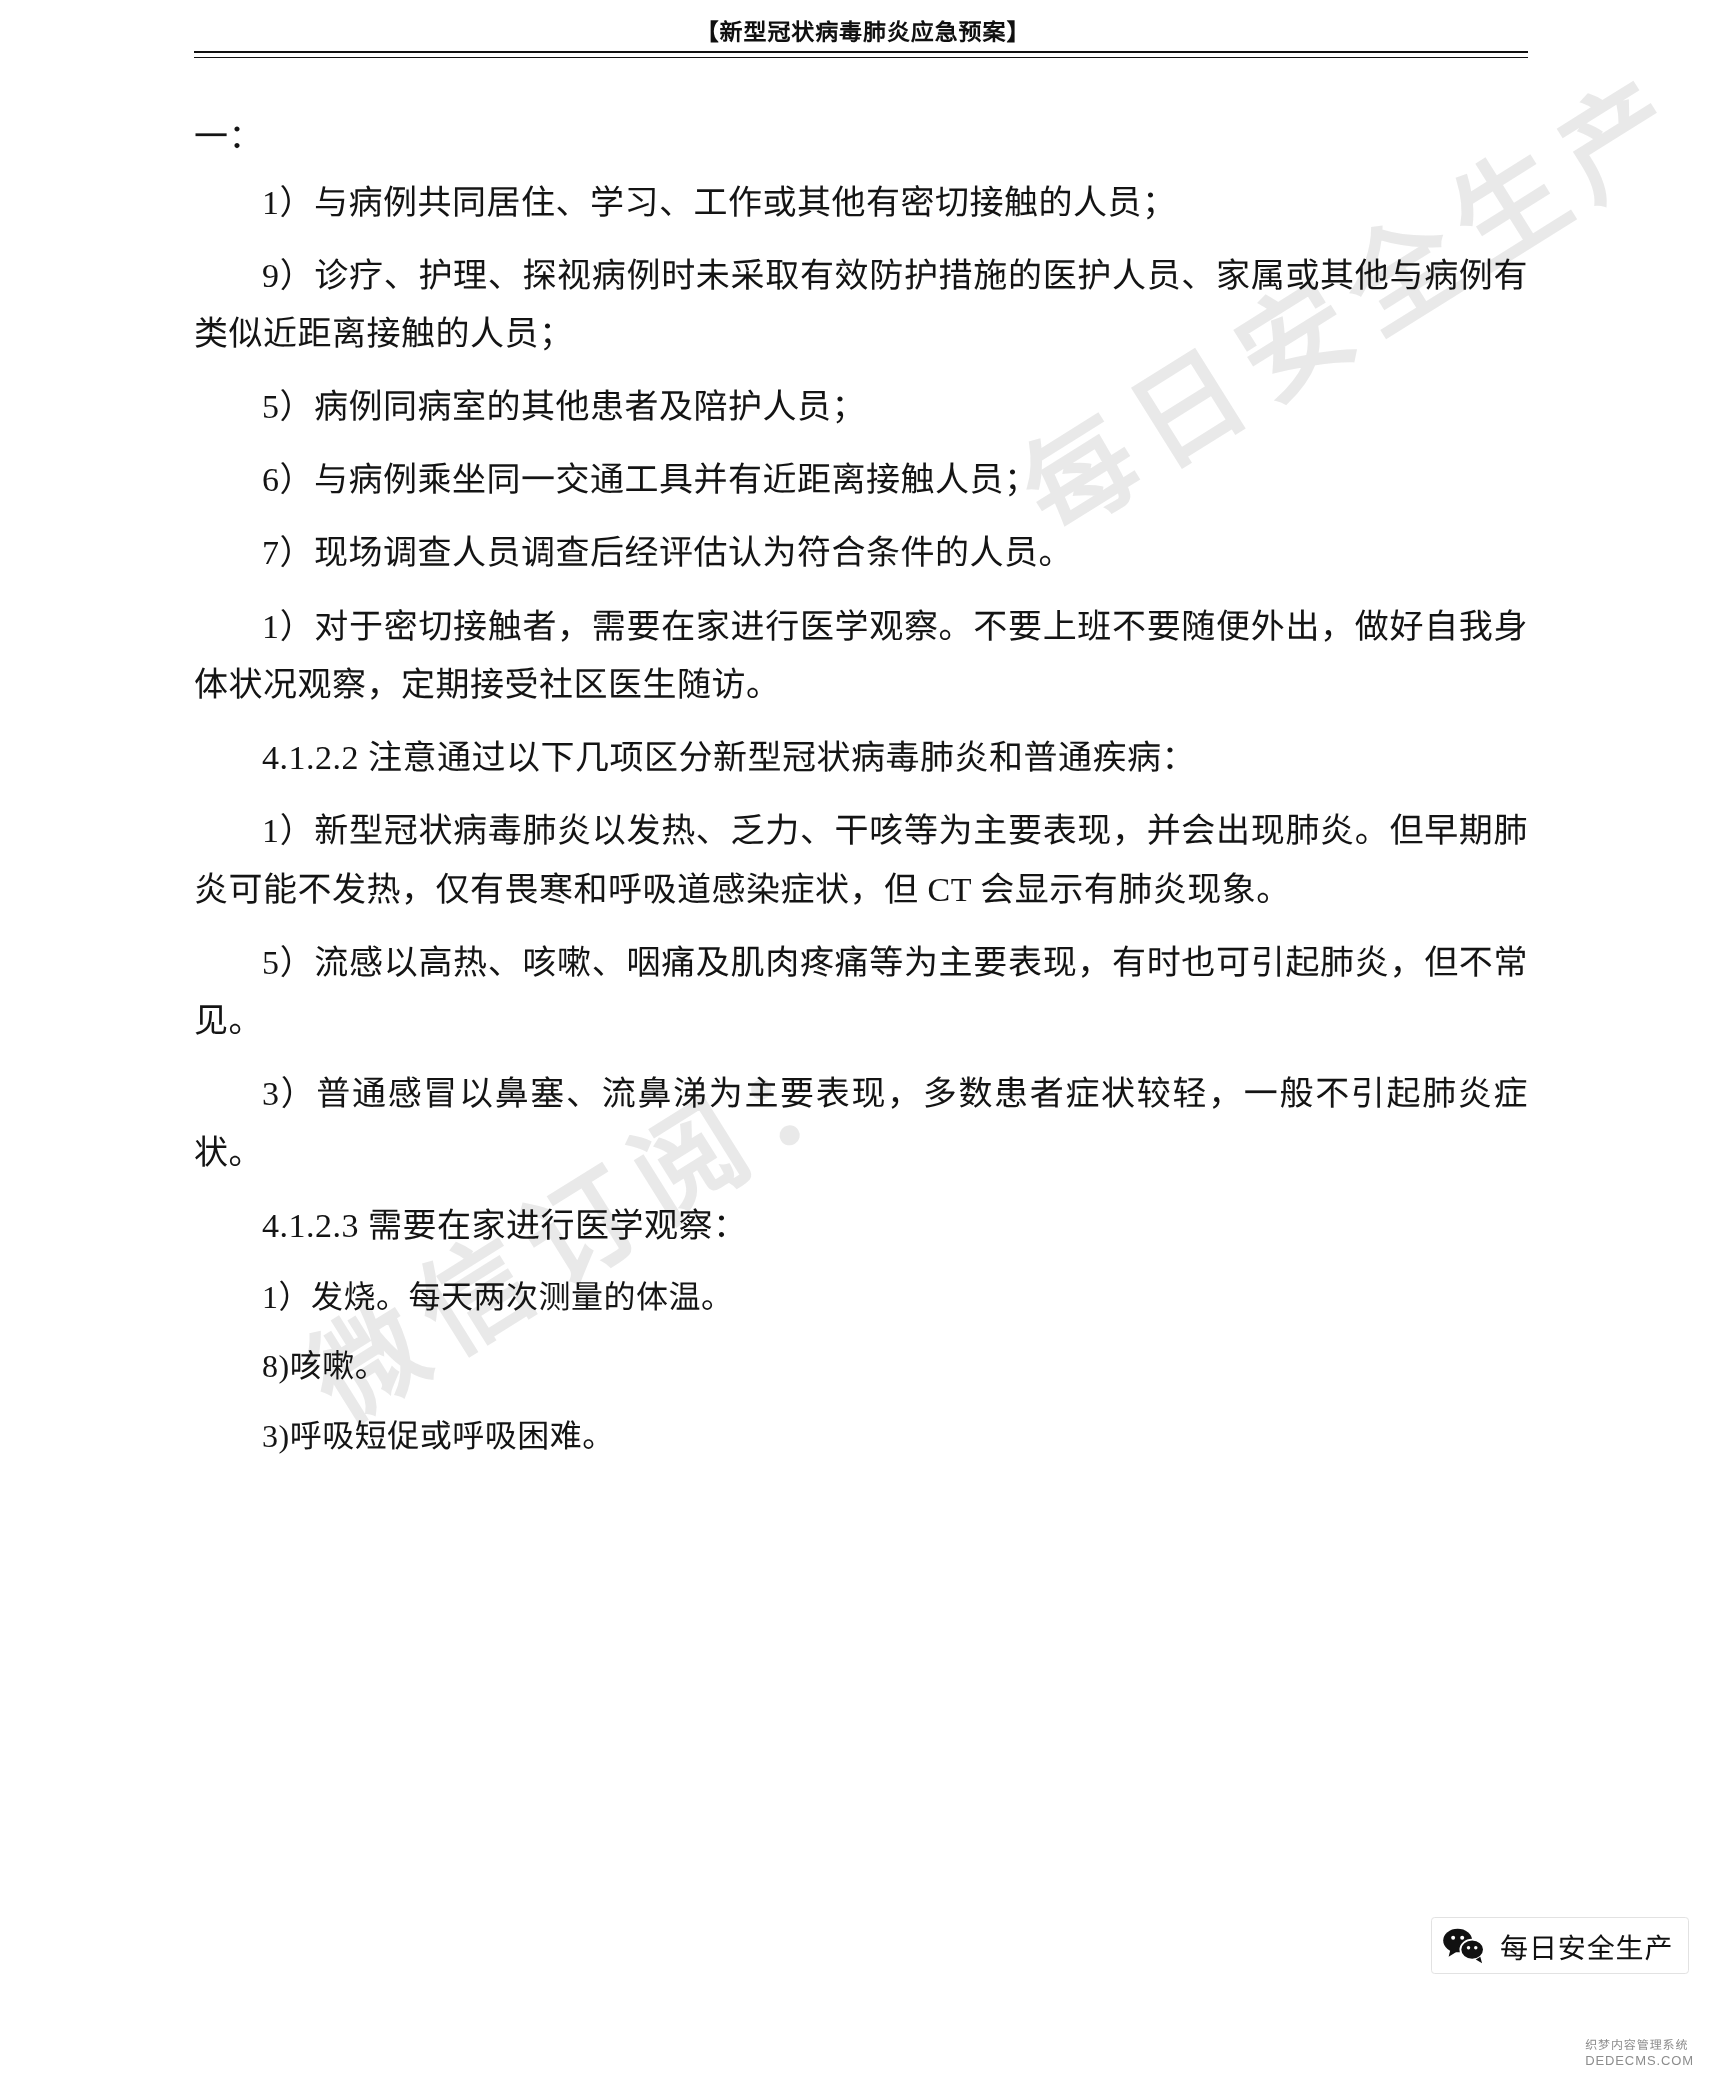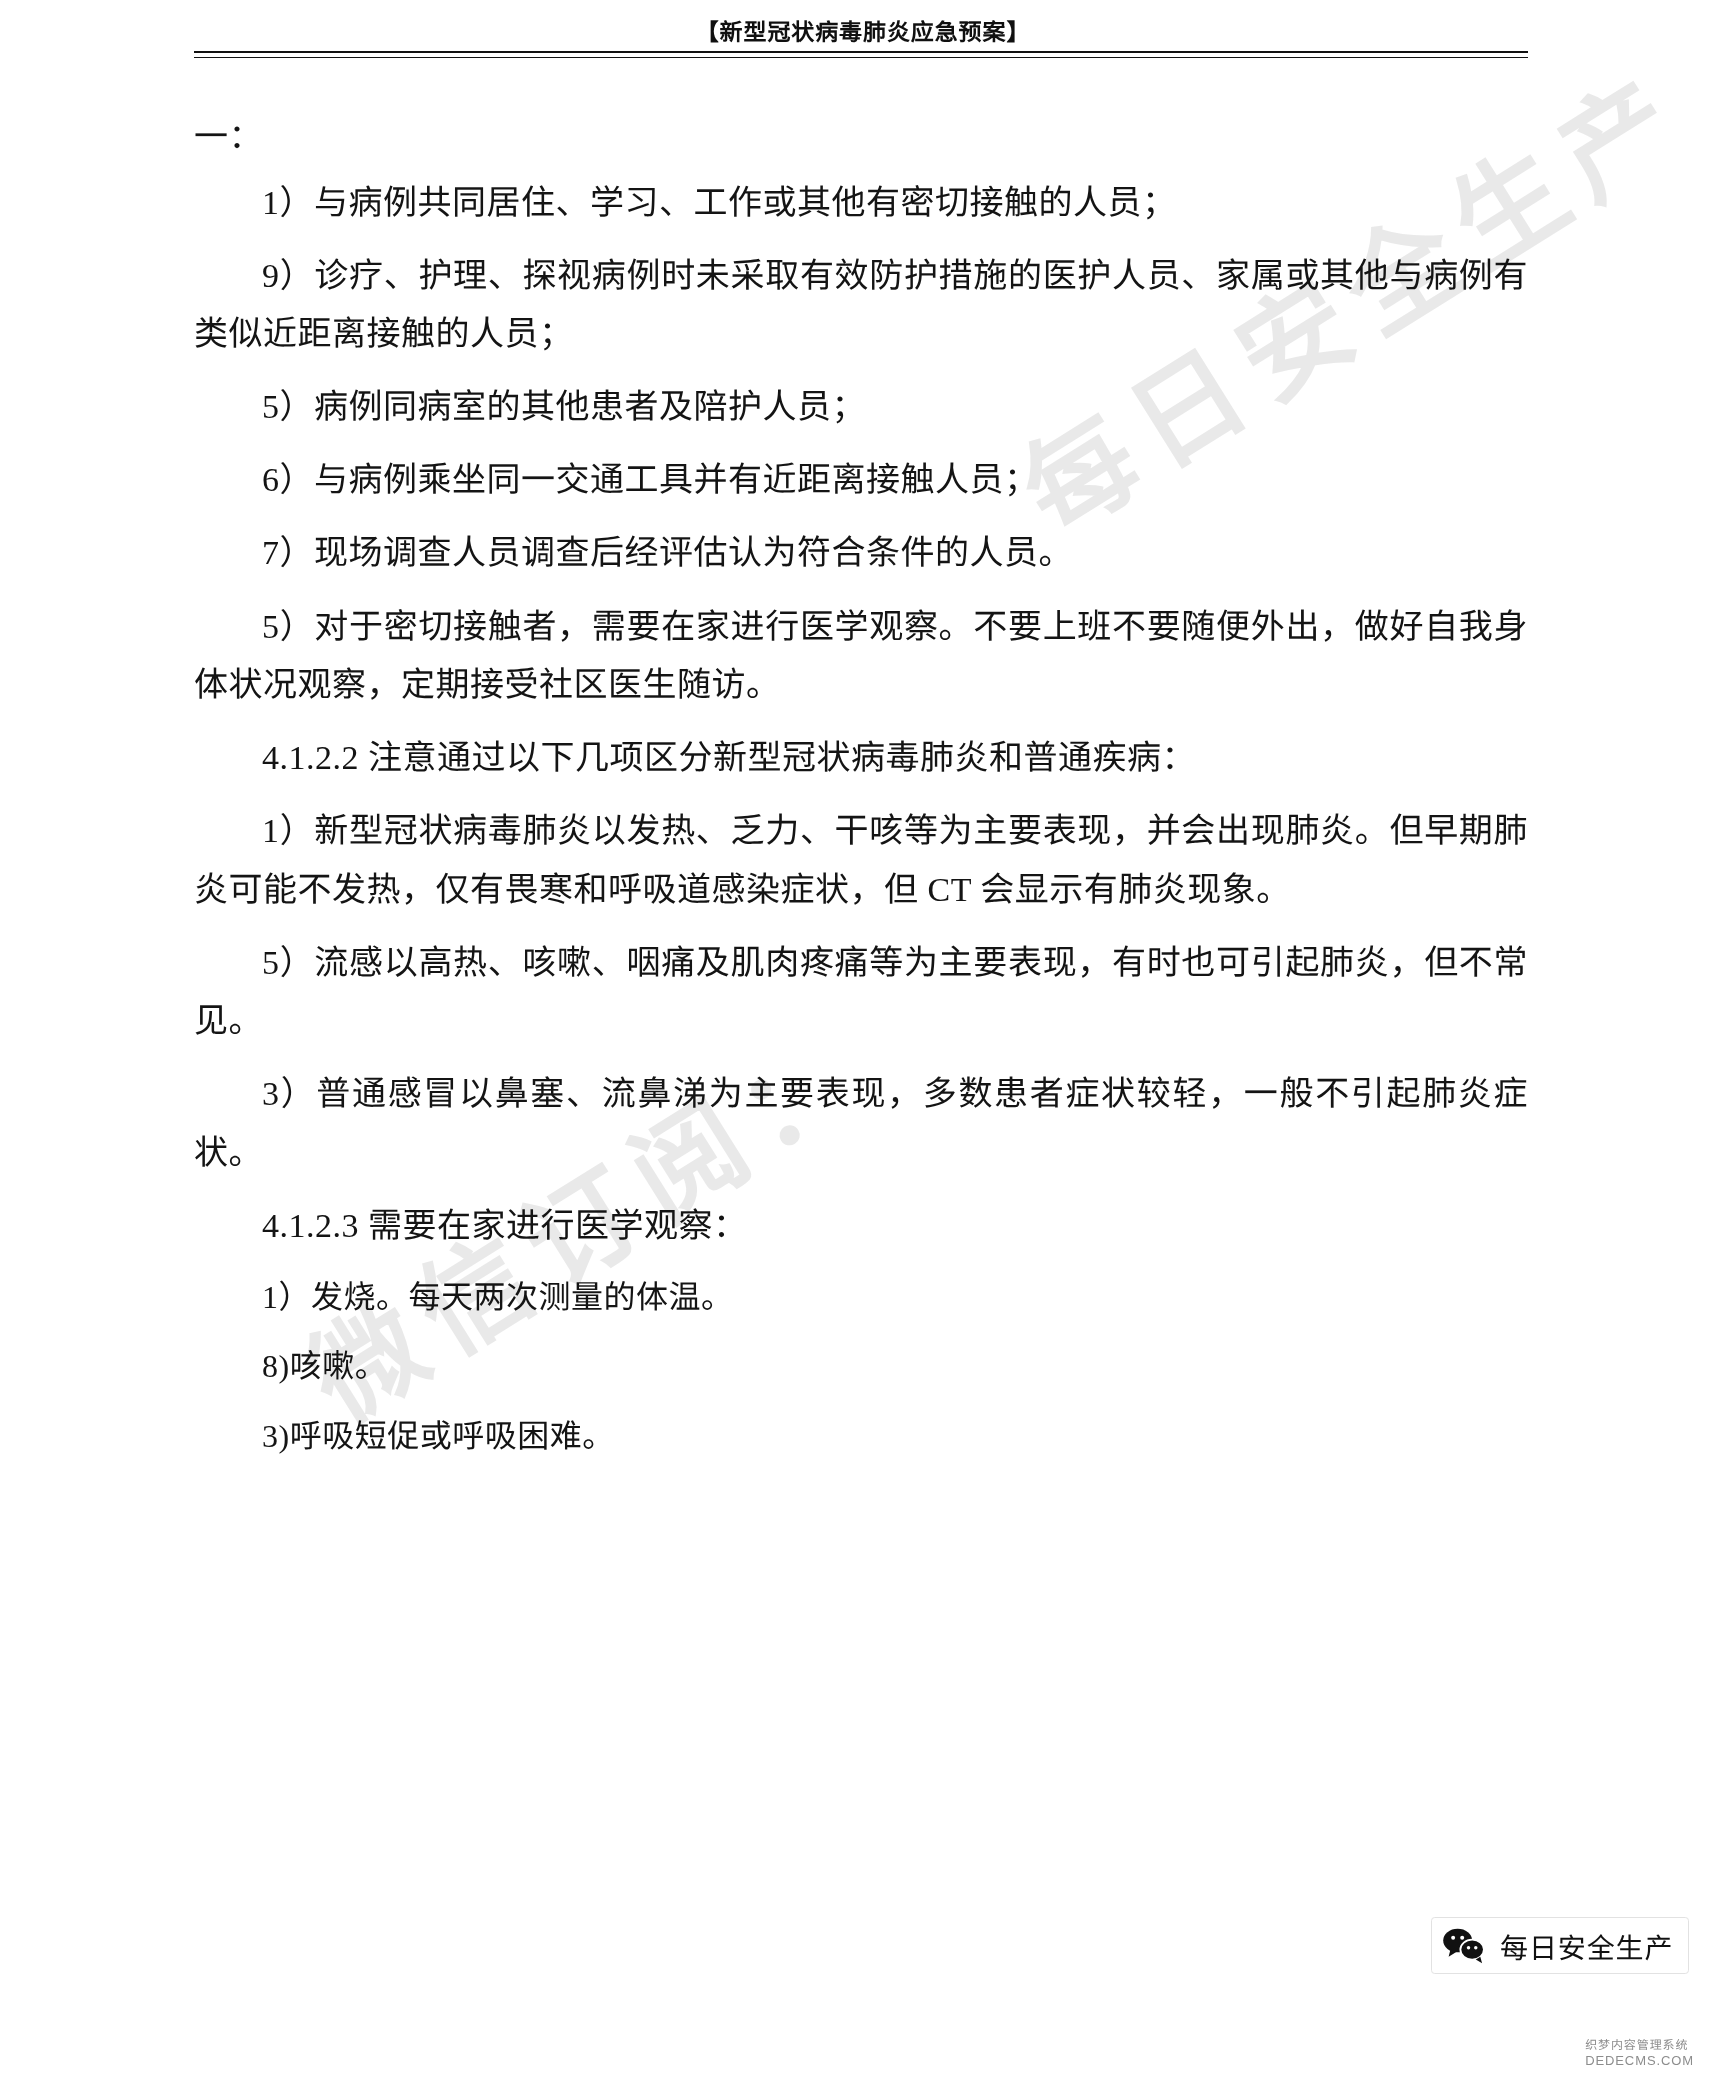--- a/index.html
+++ b/index.html
@@ -169,21 +169,21 @@
     <p class="para indent">1）与病例共同居住、学习、工作或其他有密切接触的人员；</p>
 
     <p class="para indent">9）诊疗、护理、探视病例时未采取有效防护措施的医护人员、家属或其他与病例有类似近距离接触的人员；</p>
 
     <p class="para indent">5）病例同病室的其他患者及陪护人员；</p>
 
     <p class="para indent">6）与病例乘坐同一交通工具并有近距离接触人员；</p>
 
     <p class="para indent">7）现场调查人员调查后经评估认为符合条件的人员。</p>
 
-    <p class="para indent">5）对于密切接触者，需要在家进行医学观察。不要上班不要随便外出，做好自我身体状况观察，定期接受社区医生随访。</p>
+    <p class="para indent">1）对于密切接触者，需要在家进行医学观察。不要上班不要随便外出，做好自我身体状况观察，定期接受社区医生随访。</p>
 
     <p class="para indent">4.1.2.2 注意通过以下几项区分新型冠状病毒肺炎和普通疾病：</p>
 
     <p class="para indent">1）新型冠状病毒肺炎以发热、乏力、干咳等为主要表现，并会出现肺炎。但早期肺炎可能不发热，仅有畏寒和呼吸道感染症状，但 CT 会显示有肺炎现象。</p>
 
     <p class="para indent">5）流感以高热、咳嗽、咽痛及肌肉疼痛等为主要表现，有时也可引起肺炎，但不常见。</p>
 
     <p class="para indent">3）普通感冒以鼻塞、流鼻涕为主要表现，多数患者症状较轻，一般不引起肺炎症状。</p>
 
     <p class="para indent">4.1.2.3 需要在家进行医学观察：</p>

